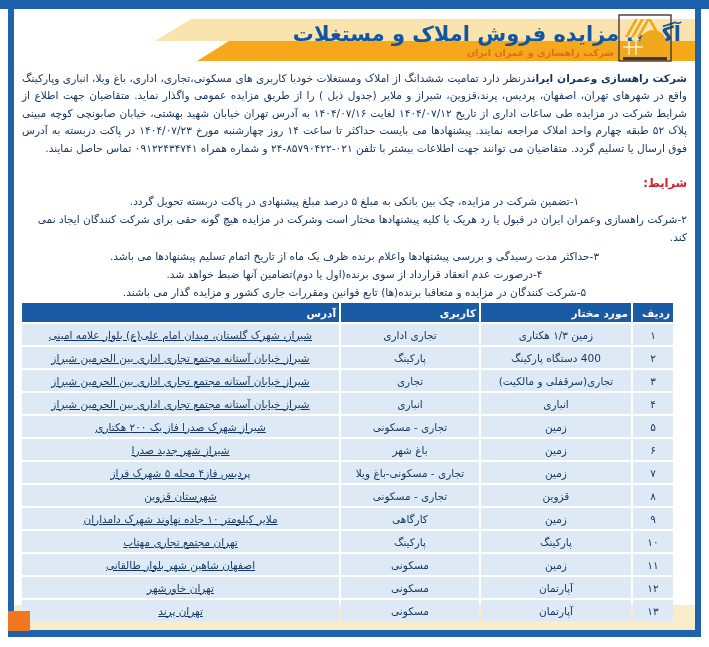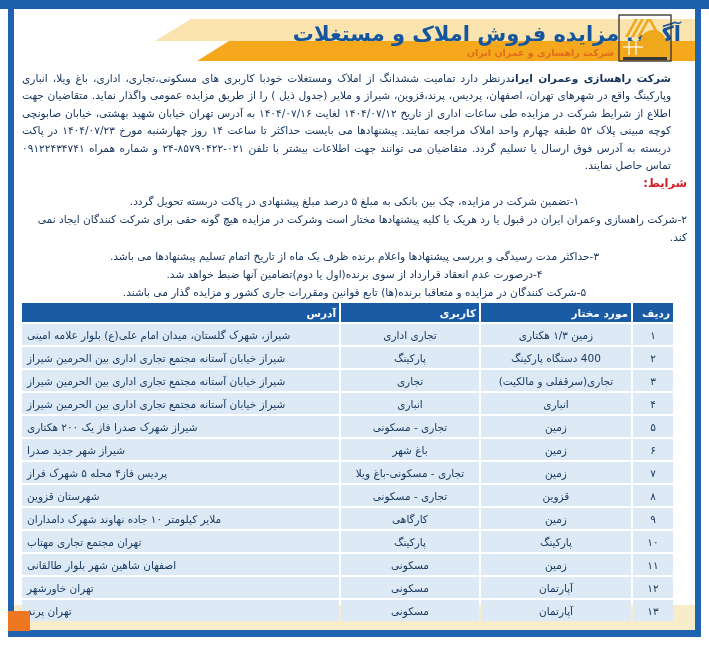--- a/index.html
+++ b/index.html
@@ -150,21 +150,21 @@
   .body-text {
     position: absolute;
     right: 22px; top: 70px;
     width: 665px;
     z-index: 4;
     text-align: justify;
     font-size: 10.6px;
     line-height: 17.4px;
     color: #14335c;
   }
-  .body-text p { margin: 0 16px 1px 0; }
+  .body-text p { margin: 0 0 1px 0; }
   .body-text .strong { font-weight: bold; }
 
   .cond-title {
     position: absolute;
     right: 22px; top: 176px;
     font-size: 11.5px;
     font-weight: bold;
     color: #cf2027;
     z-index: 4;
   }
@@ -209,21 +209,21 @@
     background: #ddeaf6;
     color: #15365f;
     font-size: 10.5px;
     height: 19px;
     padding: 1px 5px;
     text-align: center;
     vertical-align: middle;
     white-space: nowrap;
     overflow: hidden;
   }
-  table.listing td.addr { text-align: left; }
+  table.listing td.addr { text-align: center; text-decoration: underline; }
   table.listing td.row-no { font-size: 10.5px; }
   col.c-radif { width: 40px; }
   col.c-mored  { width: 150px; }
   col.c-karbari{ width: 138px; }
   col.c-addr   { width: 317px; }
 </style>
 </head>
 <body>
 
 <div id="page">

